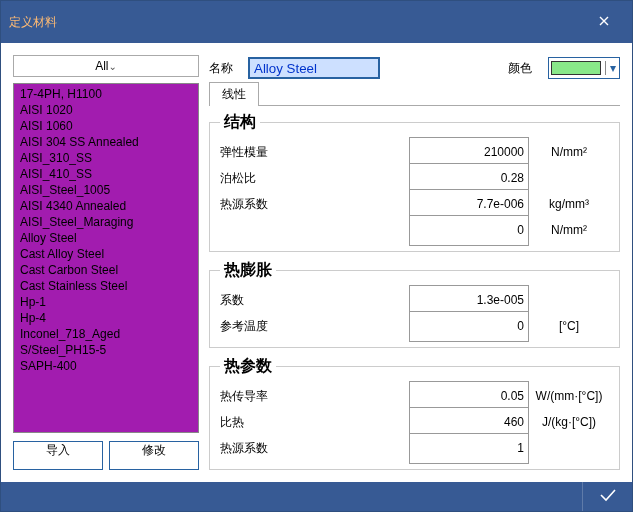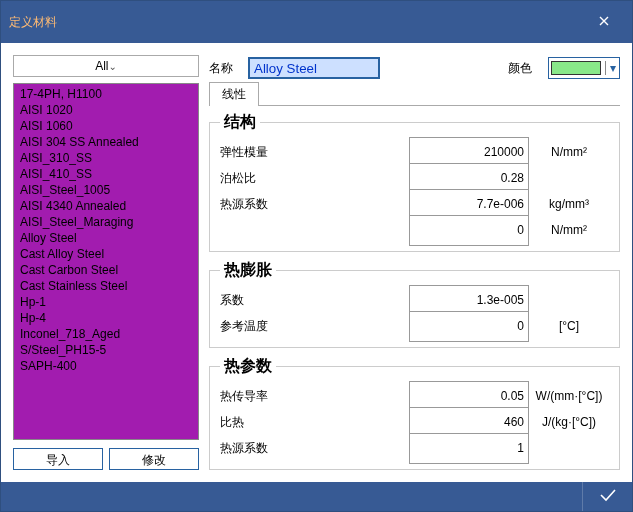--- a/index.html
+++ b/index.html
@@ -74,25 +74,25 @@
     white-space: nowrap;
     cursor: pointer;
   }
   .left-buttons {
     display: flex;
     gap: 6px;
     margin-top: 8px;
   }
   .btn {
     flex: 1;
-    height: 22px;
+    height: 29px;
     border: 1px solid #2862a1;
     background: #fff;
     display: flex;
-    align-items: flex-end;
+    align-items: flex-start;
     justify-content: center;
     cursor: pointer;
   }
   .right-col {
     flex: 1;
     display: flex;
     flex-direction: column;
   }
   .top-row {
     display: flex;

